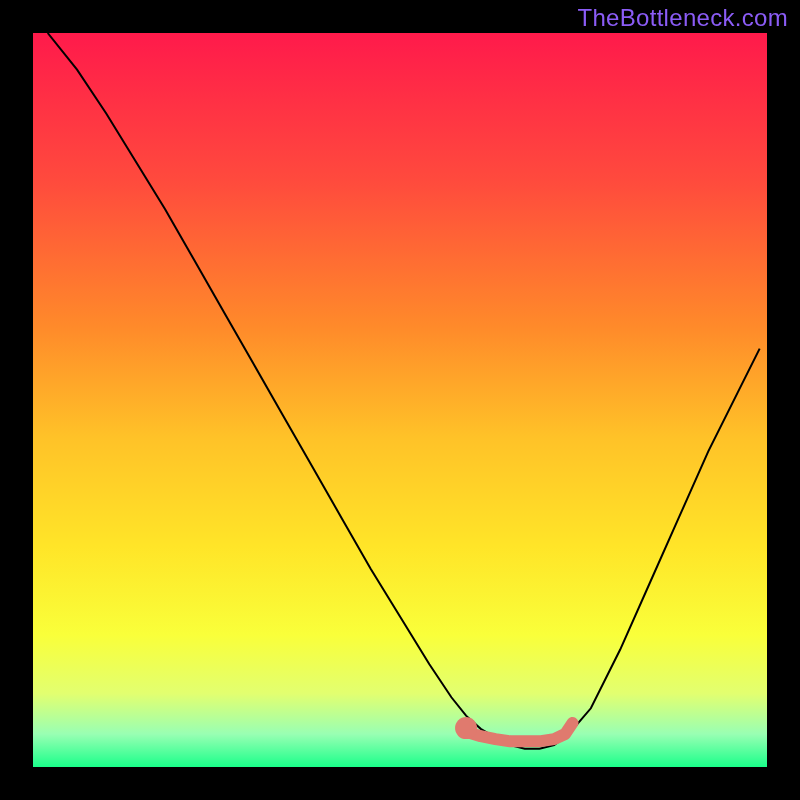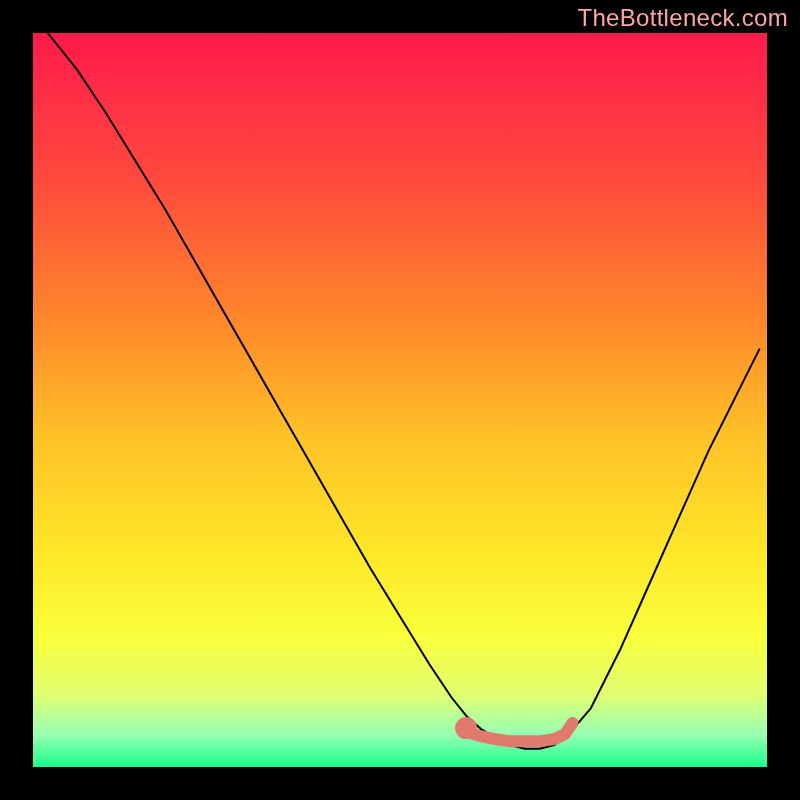--- a/index.html
+++ b/index.html
@@ -14,21 +14,21 @@
   .frame {
     position: relative;
     width: 800px;
     height: 800px;
     background: #000;
   }
   .watermark {
     position: absolute;
     top: 4px;
     right: 12px;
-    color: #fca5a5;
+    color: #8b5cf6;
     font-size: 24px;
     font-weight: 400;
     letter-spacing: 0.3px;
     text-align: left;
   }
   .plot {
     position: absolute;
     left: 33px;
     top: 33px;
     width: 734px;

